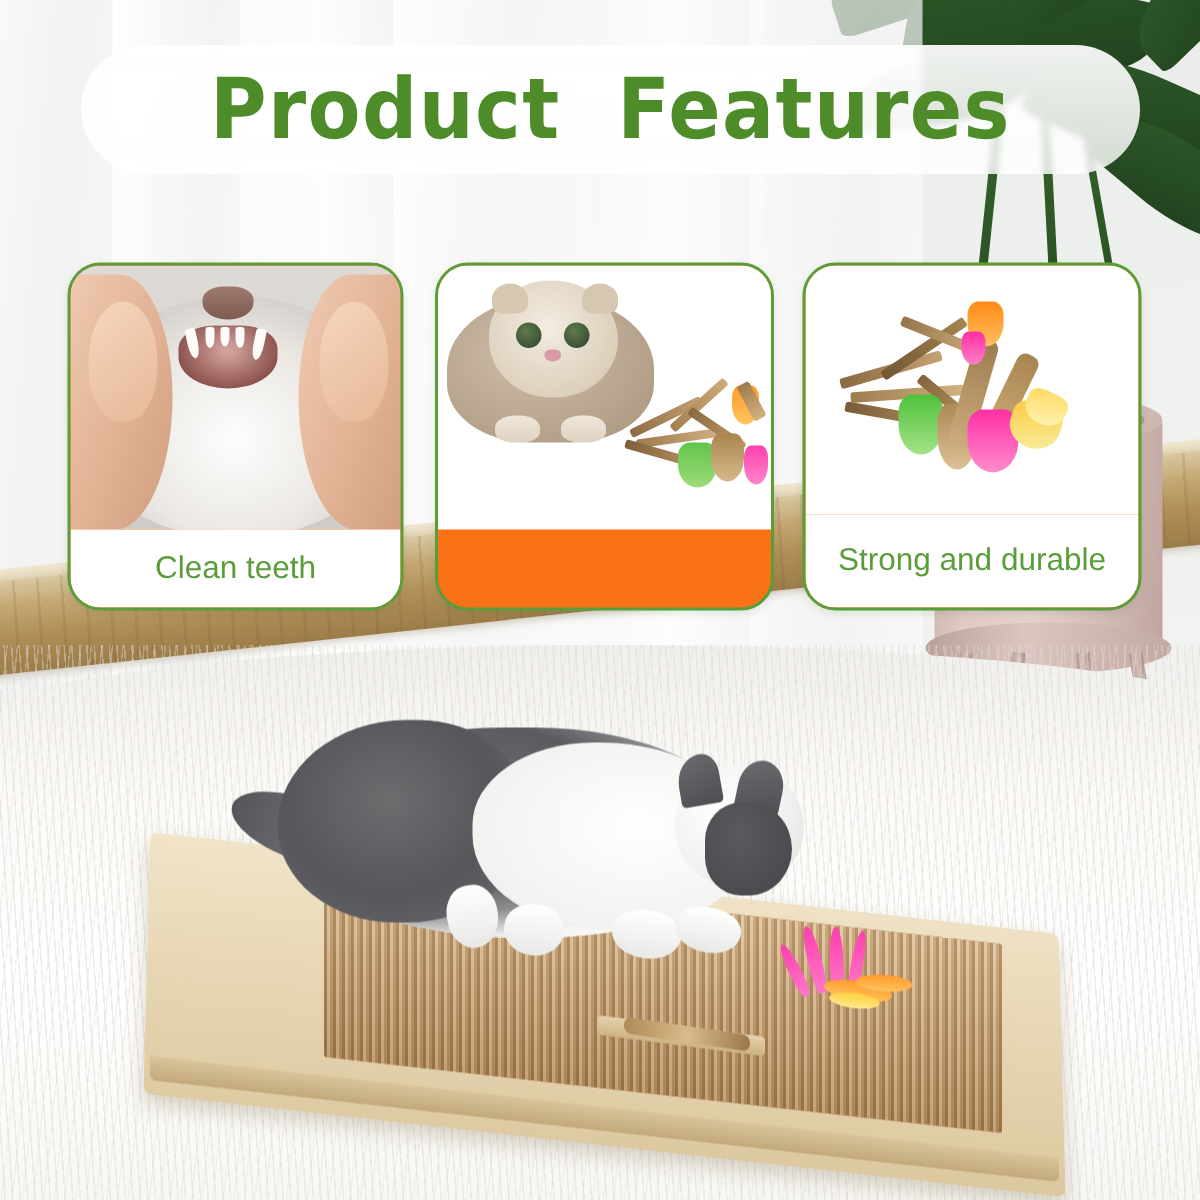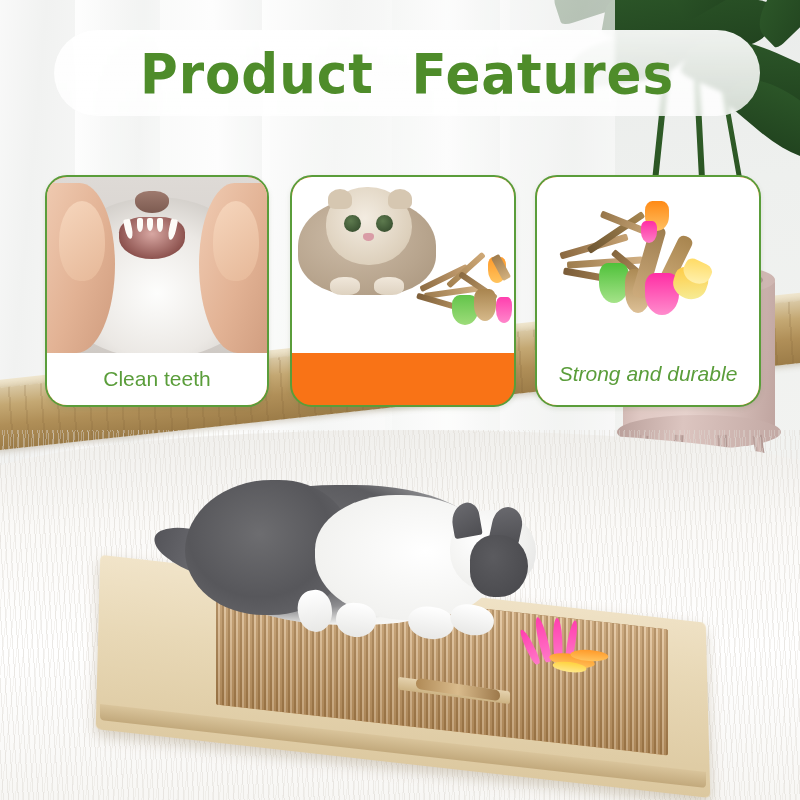--- a/index.html
+++ b/index.html
@@ -168,21 +168,21 @@
   .p1{height:176px;}
   .p2{height:176px;background:#ffffff;}
   .p3{height:166px;background:#ffffff;}
 
   .card-label{position:absolute;left:0;right:0;bottom:0;
     display:flex;align-items:center;justify-content:center;text-align:center;
     color:#5a9d3a;font-size:21px;line-height:1.15;background:#ffffff;
     font-family:"Liberation Sans", sans-serif;}
   .l1{height:52px;}
   .l2{height:52px;}
-  .l3{height:62px;font-style:italic;}
+  .l3{height:62px;}
 
   
   .m-bg{position:absolute;inset:0;background:linear-gradient(180deg,#dedad6,#cfcac5);}
   .m-fur{position:absolute;left:8px;top:20px;width:204px;height:160px;
     background:radial-gradient(ellipse at 50% 60%,#fdfdfc 0%,#ebe8e4 48%,#b9b4ae 100%);
     border-radius:50% 50% 45% 45%;}
   .m-nose{position:absolute;left:88px;top:14px;width:34px;height:22px;
     background:linear-gradient(180deg,#9e7a6e,#7d5b51);border-radius:45% 45% 55% 55%;}
   .m-mouth{position:absolute;left:72px;top:40px;width:66px;height:42px;
     background:radial-gradient(ellipse at 50% 40%,#d8a7a2,#8e5450 70%,#5d3230);

